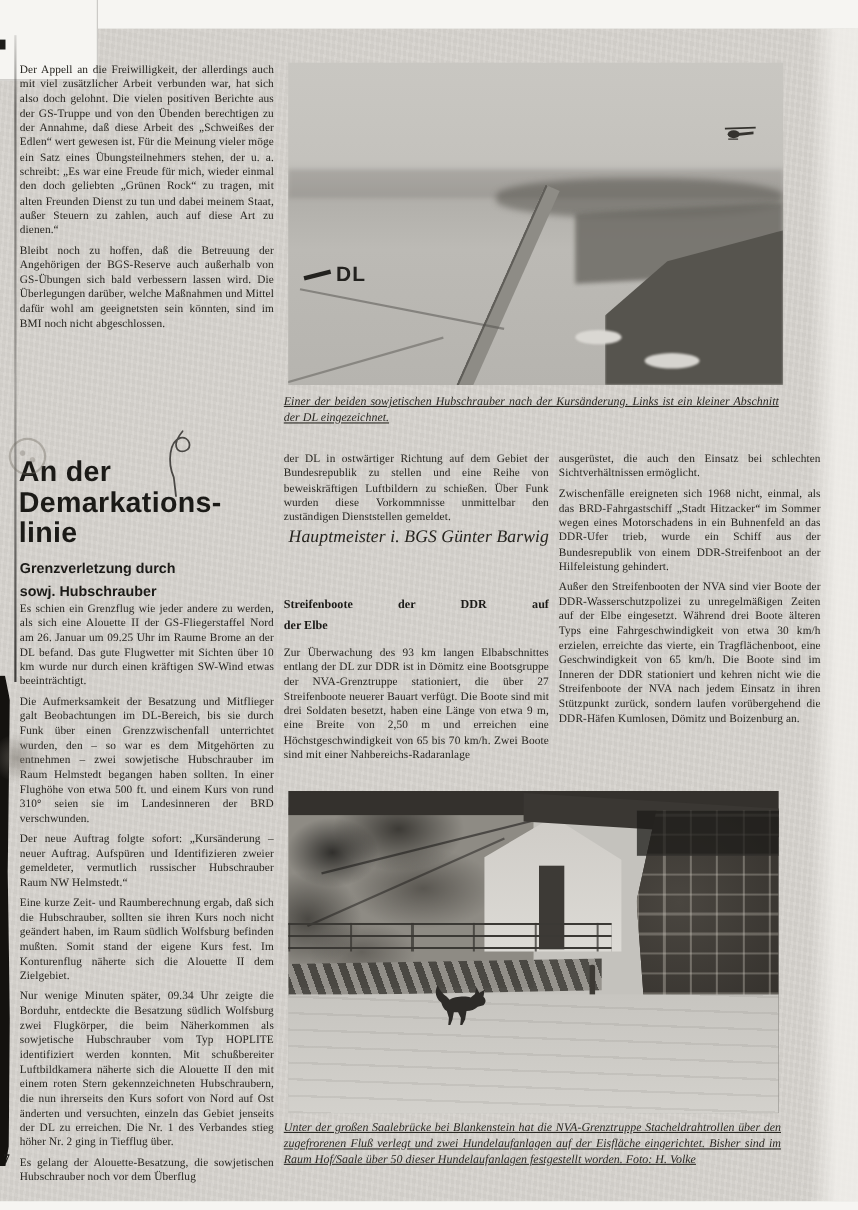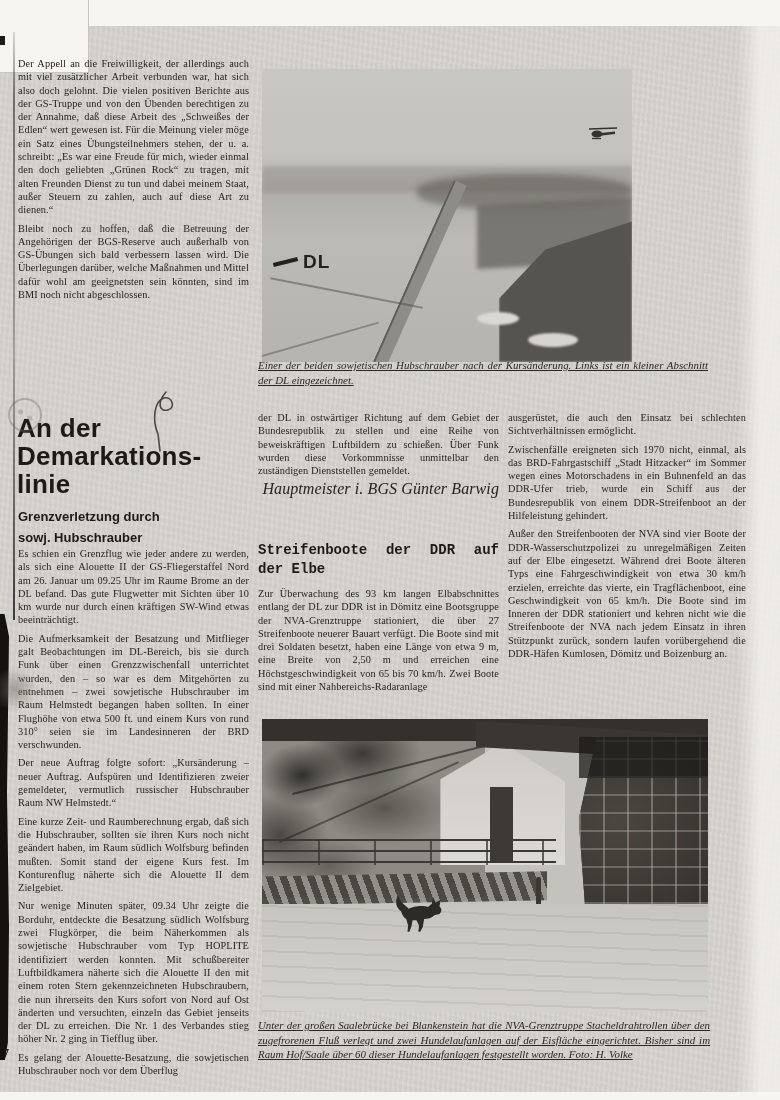--- a/index.html
+++ b/index.html
@@ -51,32 +51,32 @@
 
   
   .body-text{font-size:10.3px;line-height:13.3px;text-align:justify;color:#26241f;letter-spacing:.1px;position:absolute;}
   .body-text p{margin:0 0 5px 0;}
   .col1-top{left:18px;top:31px;width:231px;}
   .headline{position:absolute;left:17px;top:388px;font-family:"Liberation Sans",sans-serif;font-weight:bold;font-size:26px;line-height:28px;color:#1b1a17;letter-spacing:.3px;}
   .subhead{position:absolute;left:18px;top:480px;font-family:"Liberation Sans",sans-serif;font-weight:bold;font-size:13px;line-height:21px;color:#1b1a17;}
   .col1-article{left:18px;top:521px;width:231px;}
   .col2-body{left:258px;top:385px;width:241px;}
   .byline{font-style:italic;text-align:right;font-size:16px;margin-top:2px;color:#26241f;}
-  .col2-heading{position:absolute;left:258px;top:515px;width:241px;font-family:Liberation Mono, monospace;font-weight:bold;font-size:14px;line-height:19px;color:#1b1a17;}
+  .col2-heading{position:absolute;left:258px;top:515px;width:241px;font-family:Liberation Serif, serif;font-weight:bold;font-size:11px;line-height:19px;color:#1b1a17;}
   .jl{text-align:justify;text-align-last:justify;}
   .col2-section{left:258px;top:561px;width:241px;}
   .col3{left:508px;top:385px;width:238px;}
   .caption{position:absolute;font-style:italic;font-size:10.9px;line-height:14.5px;color:#2a2823;text-align:justify;text-decoration:underline;}
   .caption-top{left:258px;top:332px;width:450px;}
   .caption-bottom{left:258px;top:992px;width:452px;}
   .page-num{position:absolute;left:3px;top:1020px;font-weight:bold;font-size:12px;color:#1b1a18;}
 
   
   .photo{position:absolute;overflow:hidden;}
-  .photo-top{left:262px;top:43px;width:370px;height:293px;
+  .photo-top{left:262px;top:31px;width:450px;height:293px;
     background:linear-gradient(180deg,#c9c7c2 0%,#c4c2bd 30%,#b1afaa 42%,#bcbab5 58%,#b6b4af 100%);}
   .pt-haze{position:absolute;left:0;top:33%;width:100%;height:9%;background:rgba(95,93,88,.22);filter:blur(2px);}
   .pt-farforest{position:absolute;right:0;top:36%;width:58%;height:12%;background:rgba(70,68,63,.45);border-radius:45%;filter:blur(3px);}
   .pt-midforest{position:absolute;right:0;top:45%;width:42%;height:22%;background:#6e6c66;opacity:.85;filter:blur(2px);transform:skewY(-3deg);}
   .pt-bigforest{position:absolute;right:0;bottom:0;width:36%;height:48%;background:#56544e;
     clip-path:polygon(0 55%,35% 20%,100% 0,100% 100%,0 100%);filter:blur(1px);}
   .pt-strip{position:absolute;left:52%;top:38%;width:14px;height:85%;background:#8e8c86;transform:rotate(24deg);transform-origin:top left;box-shadow:inset 2px 0 0 rgba(50,48,44,.5);}
   .pt-fieldline1{position:absolute;left:2%;top:76%;width:42%;height:2px;background:rgba(80,78,73,.5);transform:rotate(11deg);}
   .pt-fieldline2{position:absolute;left:-2%;top:92%;width:34%;height:2px;background:rgba(80,78,73,.45);transform:rotate(-16deg);}
   .pt-pond1{position:absolute;left:58%;top:83%;width:42px;height:13px;background:#dad8d3;border-radius:50%;filter:blur(1px);}
@@ -190,21 +190,21 @@
     <div class="col2-heading">
       <div class="jl">Streifenboote der DDR auf</div>
       <div>der Elbe</div>
     </div>
     <div class="body-text col2-section">
       <p>Zur Überwachung des 93 km langen Elbabschnittes entlang der DL zur DDR ist in Dömitz eine Bootsgruppe der NVA-Grenztruppe stationiert, die über 27 Streifenboote neuerer Bauart verfügt. Die Boote sind mit drei Soldaten besetzt, haben eine Länge von etwa 9 m, eine Breite von 2,50 m und erreichen eine Höchstgeschwindigkeit von 65 bis 70 km/h. Zwei Boote sind mit einer Nahbereichs-Radaranlage</p>
     </div>
 
     <div class="body-text col3">
       <p>ausgerüstet, die auch den Einsatz bei schlechten Sichtverhältnissen ermöglicht.</p>
-      <p>Zwischenfälle ereigneten sich 1970 nicht, einmal, als das BRD-Fahrgastschiff „Stadt Hitzacker“ im Sommer wegen eines Motorschadens in ein Buhnenfeld an das DDR-Ufer trieb, wurde ein Schiff aus der Bundesrepublik von einem DDR-Streifenboot an der Hilfeleistung gehindert.</p>
+      <p>Zwischenfälle ereigneten sich 1968 nicht, einmal, als das BRD-Fahrgastschiff „Stadt Hitzacker“ im Sommer wegen eines Motorschadens in ein Buhnenfeld an das DDR-Ufer trieb, wurde ein Schiff aus der Bundesrepublik von einem DDR-Streifenboot an der Hilfeleistung gehindert.</p>
       <p>Außer den Streifenbooten der NVA sind vier Boote der DDR-Wasserschutzpolizei zu unregelmäßigen Zeiten auf der Elbe eingesetzt. Während drei Boote älteren Typs eine Fahrgeschwindigkeit von etwa 30 km/h erzielen, erreichte das vierte, ein Tragflächenboot, eine Geschwindigkeit von 65 km/h. Die Boote sind im Inneren der DDR stationiert und kehren nicht wie die Streifenboote der NVA nach jedem Einsatz in ihren Stützpunkt zurück, sondern laufen vorübergehend die DDR-Häfen Kumlosen, Dömitz und Boizenburg an.</p>
     </div>
 
     <div class="photo photo-bottom">
       <div class="pb-trees"></div>
       <div class="pb-house">
         <div class="pb-door"></div>
       </div>
       <div class="pb-wire1"></div>
       <div class="pb-wire2"></div>
@@ -215,21 +215,21 @@
       <div class="pb-rail"></div>
       <div class="pb-saw"></div>
       <div class="pb-post"></div>
       <div class="pb-ice">
         <div class="pb-ice-streaks"></div>
       </div>
       <svg class="dog" width="64" height="46" viewBox="0 0 100 70">
         <path d="M22,34 C14,28 12,18 17,10 C20,16 24,22 30,26 L34,30 C40,26 56,24 64,27 L70,22 L72,12 L76,20 L84,16 L82,26 C86,30 86,34 82,38 L74,40 C70,44 64,46 58,46 L56,58 L52,66 L49,66 L50,56 L46,48 L40,48 L38,58 L35,66 L32,66 L33,56 L30,46 C26,44 24,40 22,34 Z" fill="#2d2b28"></path>
       </svg>
     </div>
-    <div class="caption caption-bottom">Unter der großen Saalebrücke bei Blankenstein hat die NVA-Grenztruppe Stacheldrahtrollen über den zugefrorenen Fluß verlegt und zwei Hundelaufanlagen auf der Eisfläche eingerichtet. Bisher sind im Raum Hof/Saale über 60 dieser Hundelaufanlagen festgestellt worden. Foto: H. Volke</div>
+    <div class="caption caption-bottom">Unter der großen Saalebrücke bei Blankenstein hat die NVA-Grenztruppe Stacheldrahtrollen über den zugefrorenen Fluß verlegt und zwei Hundelaufanlagen auf der Eisfläche eingerichtet. Bisher sind im Raum Hof/Saale über 50 dieser Hundelaufanlagen festgestellt worden. Foto: H. Volke</div>
 
     <div class="stain-ring"></div>
     <div class="stain-smudge"></div>
     <svg class="pencil-mark" width="34" height="64" viewBox="0 0 34 64">
       <path d="M20,2 C10,14 14,22 22,20 C30,18 26,6 18,8 C8,11 6,30 12,44 L14,61" stroke="#4a4845" stroke-width="1.6" fill="none" stroke-linecap="round"></path>
     </svg>
 
     <div class="page-num">7</div>
   </div>
 </div>

